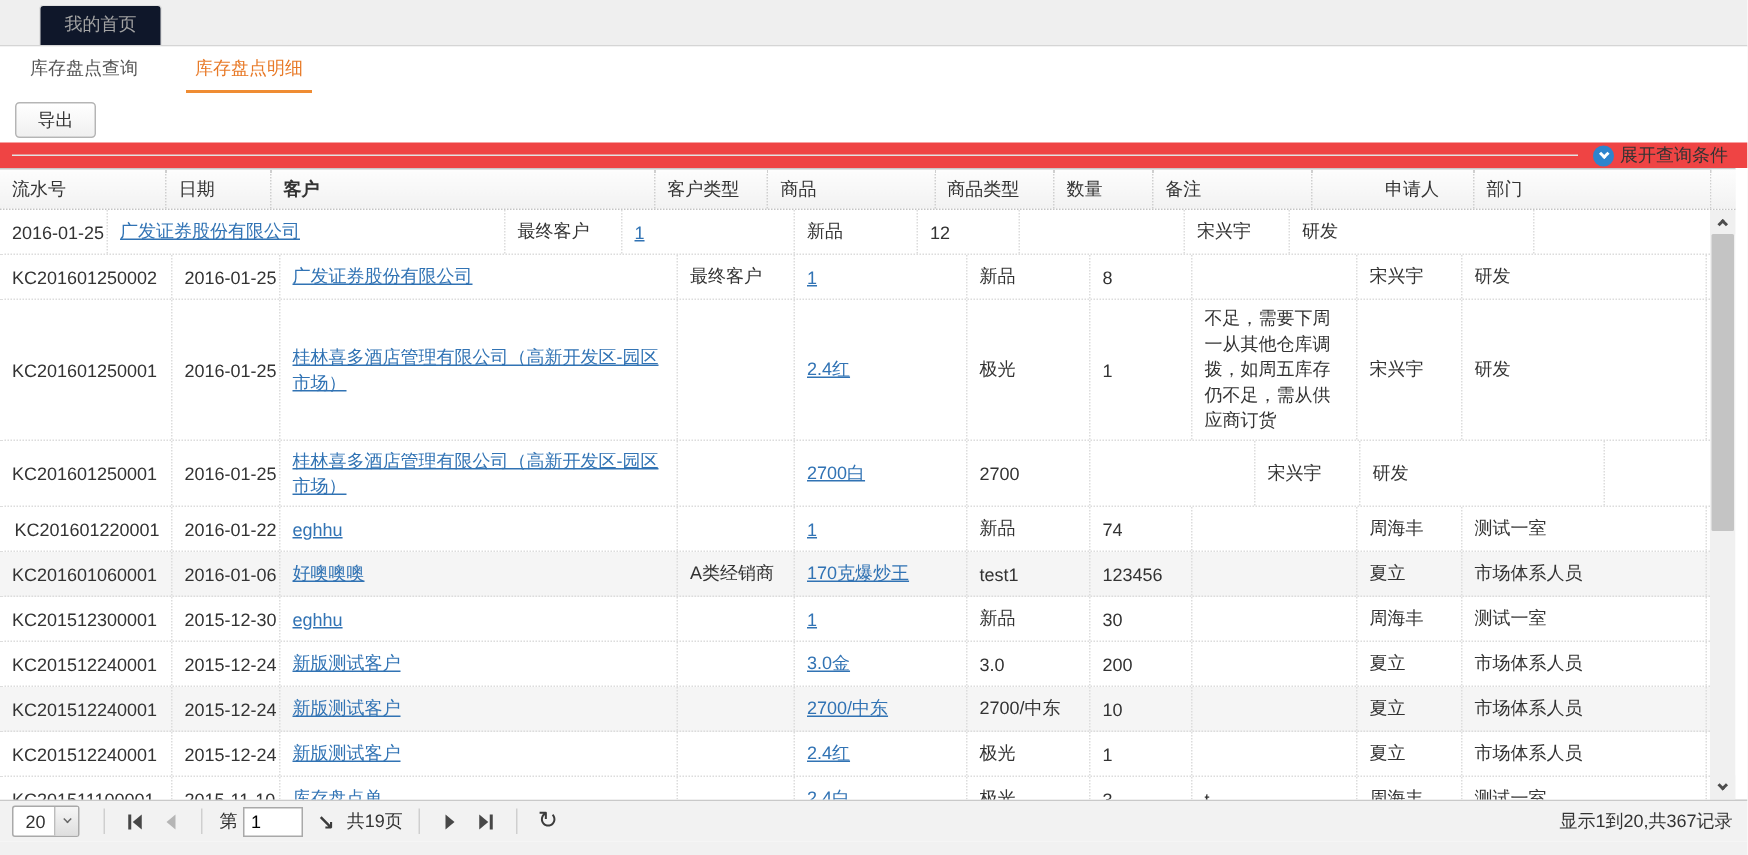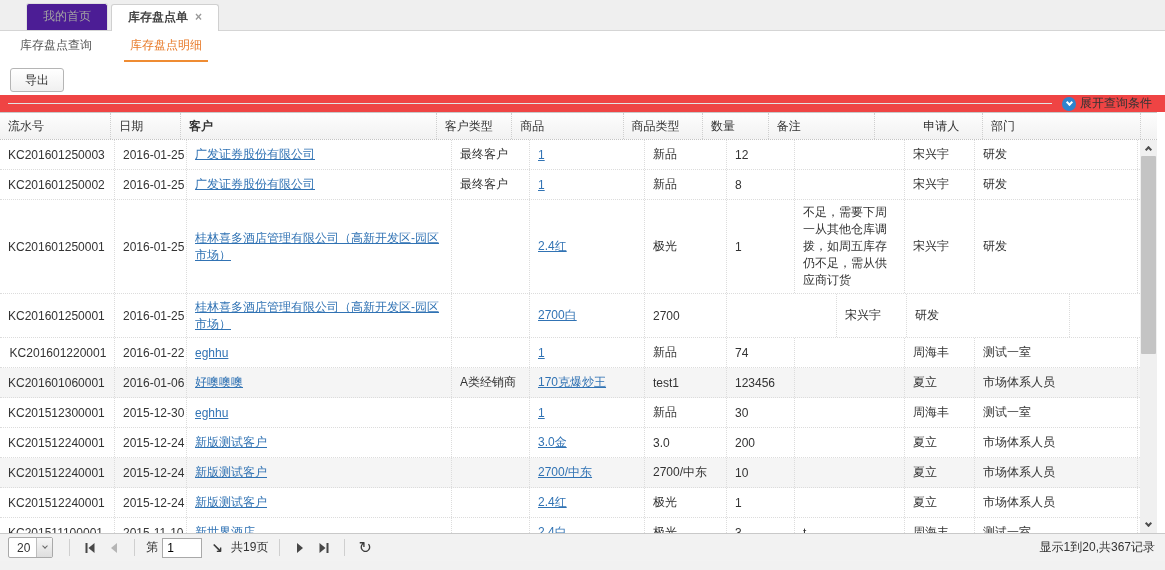--- a/index.html
+++ b/index.html
@@ -9,21 +9,21 @@
     font-size: 12px; color:#333; background:#f1f1f1; overflow:hidden;
   }
   .app { width:1165px; height:570px; background:#fff; position:relative; }
 
   
   .tabbar { height:31px; background:#efefef; border-bottom:1px solid #d5d5d5;
             display:flex; align-items:flex-end; padding-left:26px; }
   .tab { height:27px; line-height:25px; padding:0 16px; margin-right:3px;
          border:1px solid transparent; border-bottom:none; border-radius:3px 3px 0 0;
          cursor:pointer; white-space:nowrap; }
-  .tab.inactive { color:#a3a3a3; background:#4c1d95; border-color:#e0e0e0;margin-top:34px; }
+  .tab.inactive { color:#a3a3a3; background:#0f172a; border-color:#e0e0e0;margin-top:34px; }
   .tab.active { background:#fff; border-color:#d0d0d0; color:#444; font-weight:bold;
                 margin-bottom:-1px; padding-bottom:1px; }
   .tab .close { color:#9a9a9a; font-weight:bold; margin-left:7px; font-size:12px; }
 
   
   .subbar { height:31px; background:#fff; display:flex; align-items:stretch;
             padding-left:14px; }
   .subtab { display:flex; align-items:center; padding:0 6px; margin-right:26px;
             color:#555; cursor:pointer; border-bottom:2px solid transparent; }
   .subtab.active { color:#e87a28; border-bottom-color:#ef8c33; }
@@ -93,23 +93,20 @@
 </style>
 </head>
 <body>
 
 <div class="app">
 
   <div class="tabbar">
     <div class="tab inactive">
       <span>我的首页</span>
     </div>
-    <div class="tab active">
-      <span>库存盘点单</span><span class="close">×</span>
-    </div>
   </div>
 
   <div class="subbar">
     <div class="subtab">
       <span>库存盘点查询</span>
     </div>
     <div class="subtab active">
       <span>库存盘点明细</span>
     </div>
   </div>
@@ -136,23 +133,20 @@
         <div class="ghcell" style="width: 82px;">商品类型</div>
         <div class="ghcell" style="width: 68px;">数量</div>
         <div class="ghcell" style="width: 110px;">备注</div>
         <div class="ghcell" style="width: 70px; margin-left: 40px;">申请人</div>
         <div class="ghcell" style="width: 163px;">部门</div>
         <div class="ghfill"></div>
       </div>
     <div class="gwrap">
       <div class="gbody">
           <div class="g-row" style="min-height: 30px;">
-            <div class="g-cell nowrap" style="width: 115px;">
-              <span>KC201601250003</span>
-            </div>
             <div class="g-cell nowrap" style="width: 72px;">
               <span>2016-01-25</span>
             </div>
             <div class="g-cell" style="width: 265px;">
               <a class="cell-link">广发证券股份有限公司</a>
             </div>
             <div class="g-cell" style="width: 78px;">
               <span>最终客户</span>
             </div>
             <div class="g-cell" style="width: 115px;">
@@ -460,21 +454,21 @@
             </div>
           </div>
           <div class="g-row" style="min-height: 30px;">
             <div class="g-cell nowrap" style="width: 115px;">
               <span>KC201511100001</span>
             </div>
             <div class="g-cell nowrap" style="width: 72px;">
               <span>2015-11-10</span>
             </div>
             <div class="g-cell" style="width: 265px;">
-              <a class="cell-link">新世界酒店</a>
+              <a class="cell-link">库存盘点单</a>
             </div>
             <div class="g-cell" style="width: 78px;">
               <span></span>
             </div>
             <div class="g-cell" style="width: 115px;">
               <a class="cell-link">2.4白</a>
             </div>
             <div class="g-cell" style="width: 82px;">
               <span>极光</span>
             </div>

